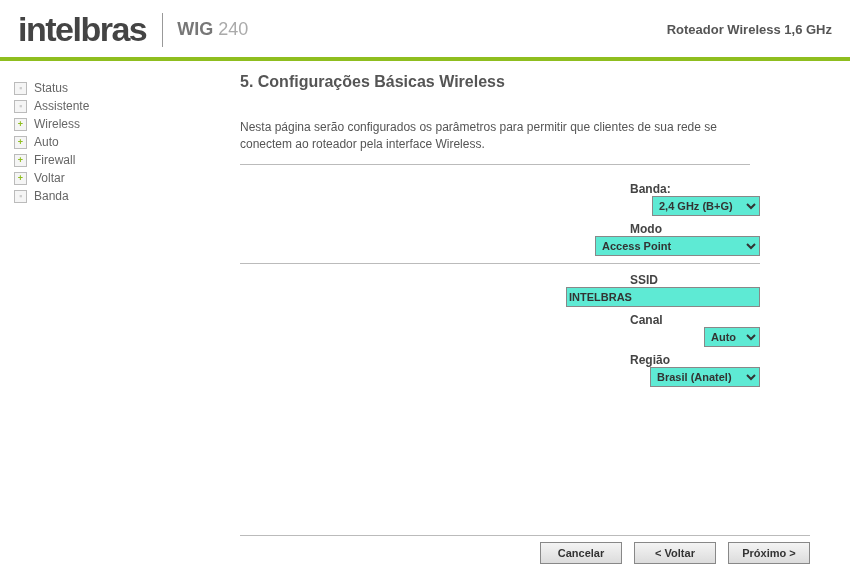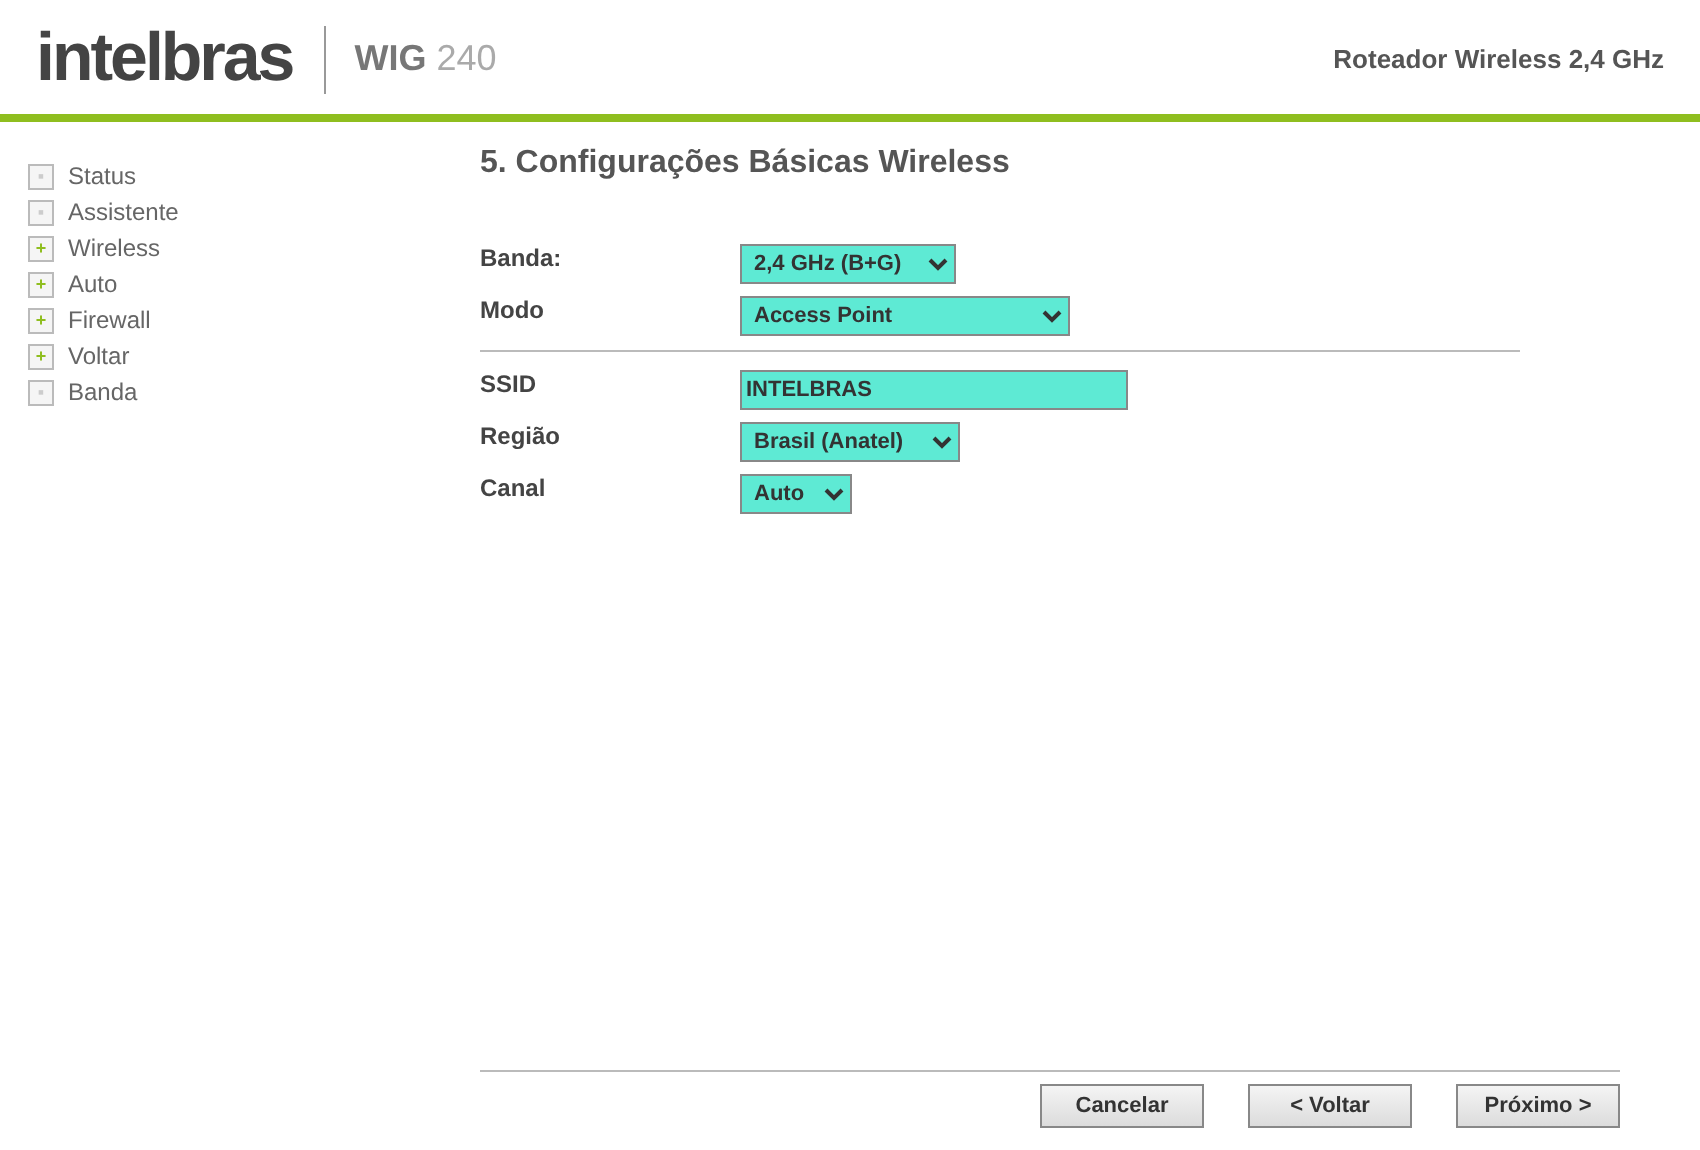--- a/index.html
+++ b/index.html
@@ -99,22 +99,23 @@
     max-width: 510px;
     padding-bottom: 10px;
     border-bottom: 1px solid #bbb;
     margin-bottom: 14px;
   }
   .form-block {
     max-width: 520px;
   }
   .form-row {
     display: flex;
-    align-items: flex-start;
+    align-items: flex-end;
     padding: 3px 0;
+    flex-direction: column;
   }
   .form-label {
     width: 130px;
     font-weight: bold;
     color: #444;
     font-size: 12px;
   }
   .group-divider {
     border-bottom: 1px solid #bbb;
     margin: 4px 0 6px 0;
@@ -136,21 +137,21 @@
   input.w-ssid { width: 194px; font-weight: bold; }
   .btnbar {
     position: absolute;
     bottom: 12px;
     right: 40px;
     border-top: 1px solid #bbb;
     width: calc(100% - 100px);
     padding-top: 6px;
     display: flex;
     justify-content: flex-end;
-    gap: 22px;
+    gap: 12px;
   }
   button.action {
     font-family: Verdana, Arial, sans-serif;
     font-size: 11px;
     font-weight: bold;
     color: #333;
     background: linear-gradient(#f4f4f4, #dcdcdc);
     border: 1px solid #888;
     padding: 2px 10px;
     min-width: 82px;
@@ -161,21 +162,21 @@
 </head>
 <body>
 
 <div class="header">
   <div class="logo">intelbras</div>
   <div class="vdiv"></div>
   <div class="model">
     <span>WIG</span>
     <span class="num">240</span>
   </div>
-  <div class="tagline">Roteador Wireless 2,4 GHz</div>
+  <div class="tagline">Roteador Wireless 1,6 GHz</div>
 </div>
 <div class="greenbar"></div>
 
 <div class="layout">
   <div class="sidebar">
     <div class="navitem">
       <span class="nav-icon leaf">▪</span>
       <span>Status</span>
     </div>
     <div class="navitem">
@@ -199,20 +200,21 @@
       <span>Voltar</span>
     </div>
     <div class="navitem">
       <span class="nav-icon leaf">▪</span>
       <span>Banda</span>
     </div>
   </div>
 
   <div class="main">
     <h2>5. Configurações Básicas Wireless</h2>
+    <div class="intro">Nesta página serão configurados os parâmetros para permitir que clientes de sua rede se conectem ao roteador pela interface Wireless.</div>
 
     <div class="form-block">
       <div class="form-row">
         <div class="form-label">Banda:</div>
         <select class="w-band">
           <option>2,4 GHz (B+G)</option>
         </select>
       </div>
       <div class="form-row">
         <div class="form-label">Modo</div>
@@ -221,29 +223,29 @@
         </select>
       </div>
 
       <div class="group-divider"></div>
 
       <div class="form-row">
         <div class="form-label">SSID</div>
         <input type="text" class="w-ssid" value="INTELBRAS" style="">
       </div>
       <div class="form-row">
+        <div class="form-label">Canal</div>
+        <select class="w-channel">
+          <option>Auto</option>
+        </select>
+      </div>
+      <div class="form-row">
         <div class="form-label">Região</div>
         <select class="w-region">
           <option>Brasil (Anatel)</option>
-        </select>
-      </div>
-      <div class="form-row">
-        <div class="form-label">Canal</div>
-        <select class="w-channel">
-          <option>Auto</option>
         </select>
       </div>
     </div>
 
     <div class="btnbar">
       <button class="action">Cancelar</button>
       <button class="action">&lt; Voltar</button>
       <button class="action">Próximo &gt;</button>
     </div>
   </div>

